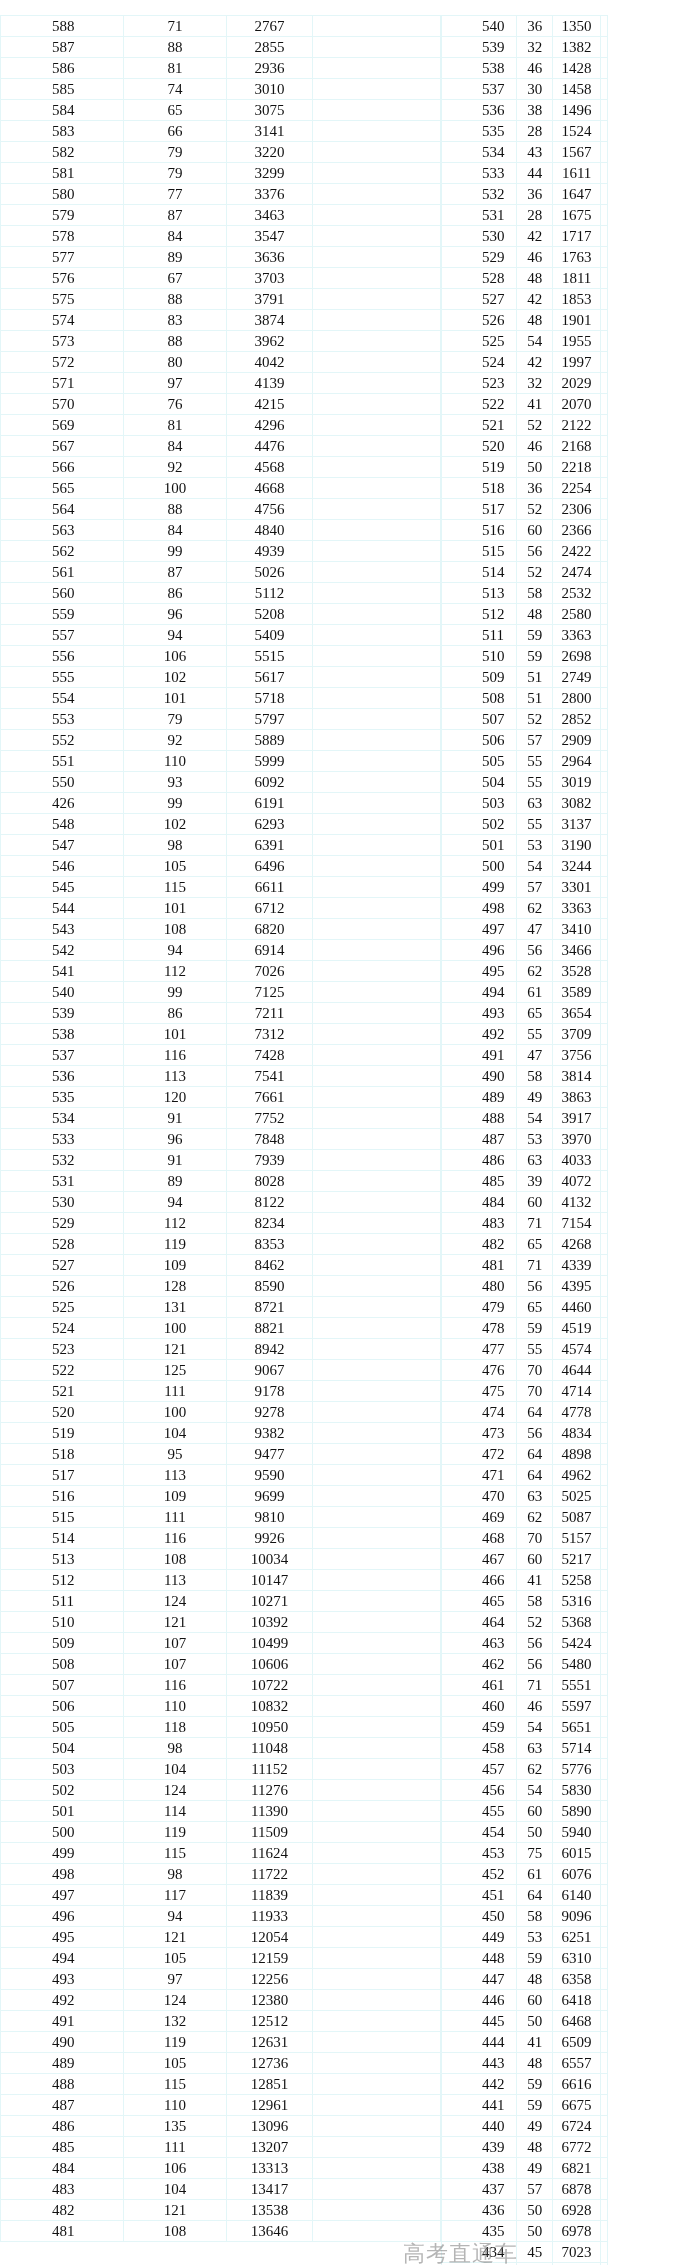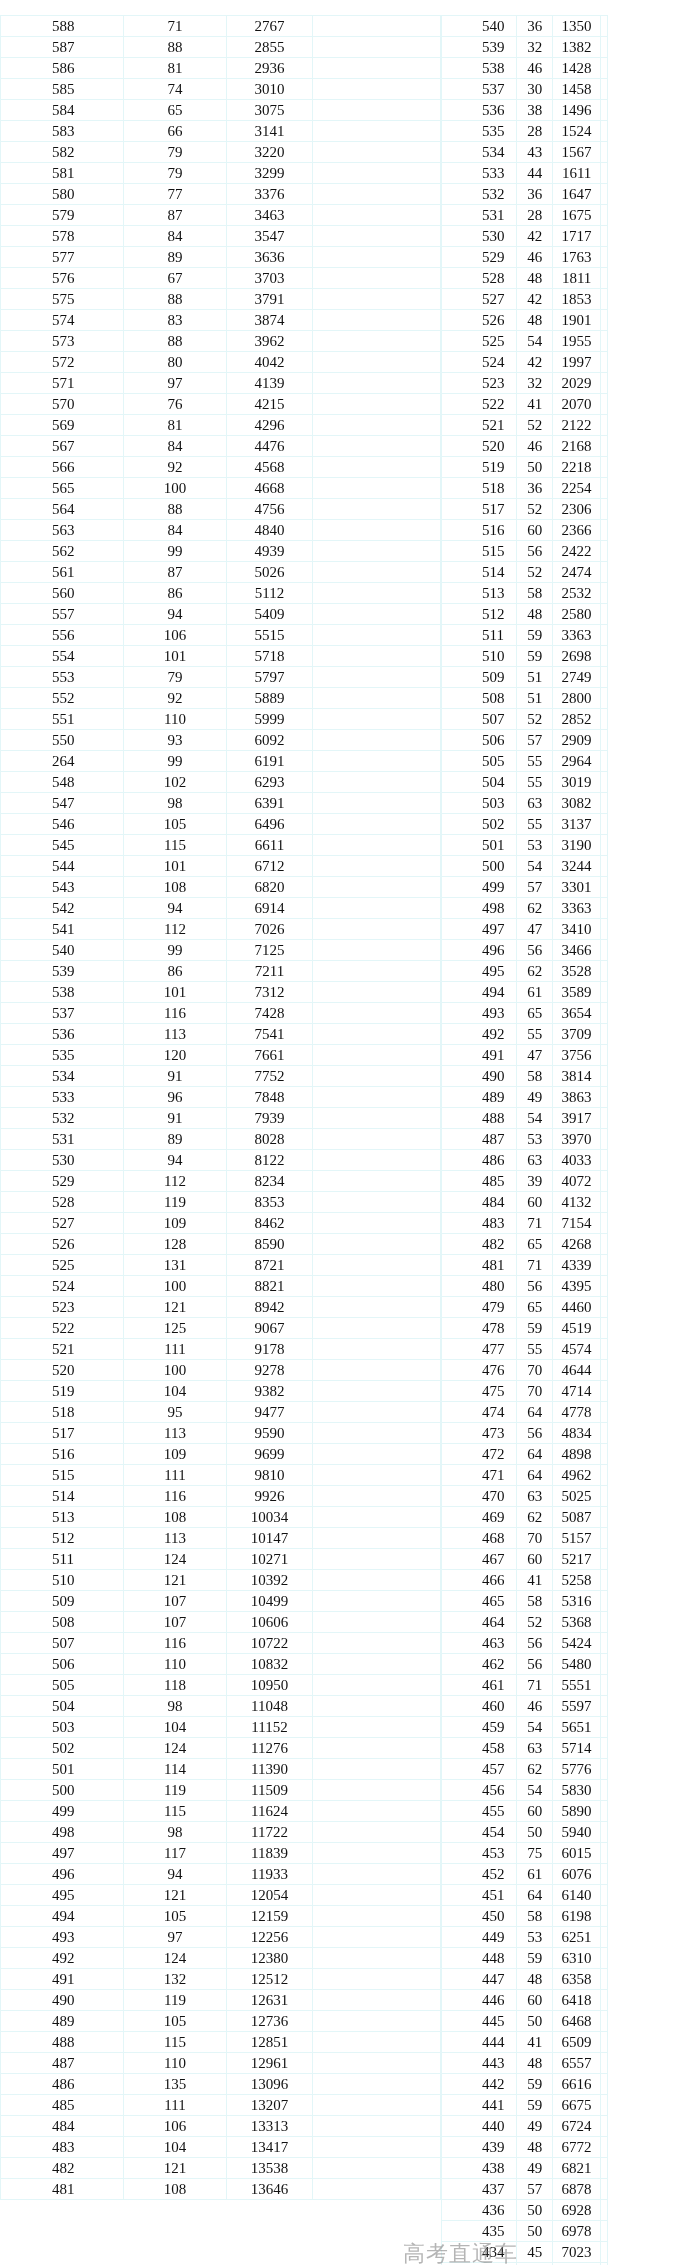--- a/index.html
+++ b/index.html
@@ -202,32 +202,44 @@
           <td class="cum">5026</td>
           <td class="blank"></td>
         </tr>
         <tr>
           <td class="score">560</td>
           <td class="count">86</td>
           <td class="cum">5112</td>
           <td class="blank"></td>
         </tr>
         <tr>
+          <td class="score">559</td>
+          <td class="count">96</td>
+          <td class="cum">5208</td>
+          <td class="blank"></td>
+        </tr>
+        <tr>
           <td class="score">557</td>
           <td class="count">94</td>
           <td class="cum">5409</td>
           <td class="blank"></td>
         </tr>
         <tr>
           <td class="score">556</td>
           <td class="count">106</td>
           <td class="cum">5515</td>
           <td class="blank"></td>
         </tr>
         <tr>
+          <td class="score">555</td>
+          <td class="count">102</td>
+          <td class="cum">5617</td>
+          <td class="blank"></td>
+        </tr>
+        <tr>
           <td class="score">554</td>
           <td class="count">101</td>
           <td class="cum">5718</td>
           <td class="blank"></td>
         </tr>
         <tr>
           <td class="score">553</td>
           <td class="count">79</td>
           <td class="cum">5797</td>
           <td class="blank"></td>
@@ -244,21 +256,21 @@
           <td class="cum">5999</td>
           <td class="blank"></td>
         </tr>
         <tr>
           <td class="score">550</td>
           <td class="count">93</td>
           <td class="cum">6092</td>
           <td class="blank"></td>
         </tr>
         <tr>
-          <td class="score">264</td>
+          <td class="score">426</td>
           <td class="count">99</td>
           <td class="cum">6191</td>
           <td class="blank"></td>
         </tr>
         <tr>
           <td class="score">548</td>
           <td class="count">102</td>
           <td class="cum">6293</td>
           <td class="blank"></td>
         </tr>
@@ -1210,21 +1222,21 @@
         </tr>
         <tr>
           <td class="score">451</td>
           <td class="count">64</td>
           <td class="cum">6140</td>
           <td class="blank"></td>
         </tr>
         <tr>
           <td class="score">450</td>
           <td class="count">58</td>
-          <td class="cum">6198</td>
+          <td class="cum">9096</td>
           <td class="blank"></td>
         </tr>
         <tr>
           <td class="score">449</td>
           <td class="count">53</td>
           <td class="cum">6251</td>
           <td class="blank"></td>
         </tr>
         <tr>
           <td class="score">448</td>

